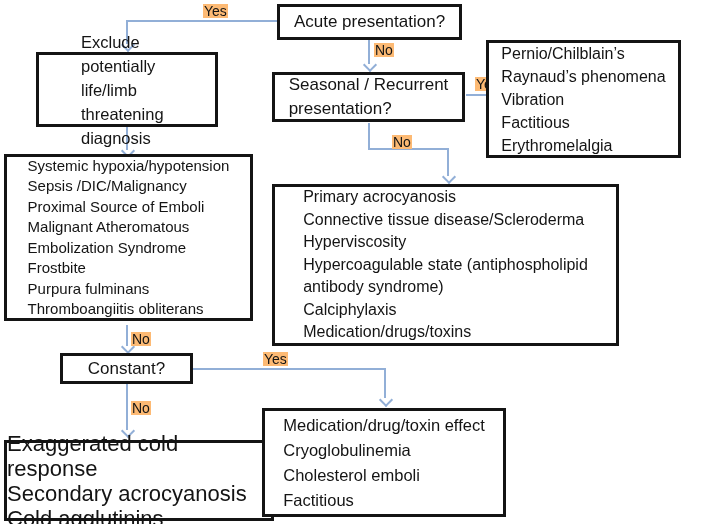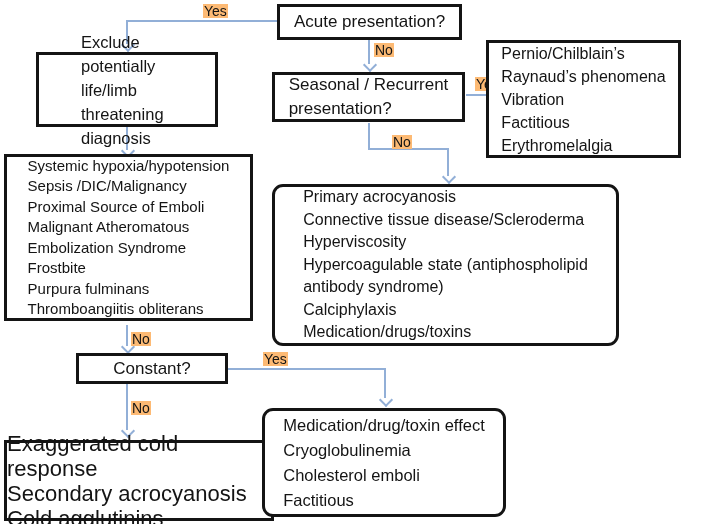--- a/index.html
+++ b/index.html
@@ -38,24 +38,24 @@
     line-height:14px;
     background:#fdba74;
     padding:0 1px;
   }
   
   #box-acute      {left:277px;top:4px;  width:185px;height:36px;font-size:17px;}
   #box-exclude    {left:36px; top:52px; width:182px;height:75px;font-size:16.5px;line-height:24px;padding-left:42px;}
   #box-seasonal   {left:272px;top:72px; width:193px;height:50px;font-size:17px;line-height:24px;}
   #box-pernio     {left:486px;top:40px; width:195px;height:118px;font-size:16px;line-height:23px;}
   #box-systemic   {left:4px;  top:154px;width:249px;height:167px;font-size:15px;line-height:20.5px;}
-  #box-primary    {left:272px;top:184px;width:347px;height:162px;font-size:16px;line-height:22.5px;border-radius:11px;}
-  #box-constant   {left:76px; top:353px;width:152px;height:31px;font-size:17px;}
+  #box-primary    {left:272px;top:184px;width:347px;height:162px;font-size:16px;line-height:22.5px;}
+  #box-constant   {left:60px; top:353px;width:133px;height:31px;font-size:17px;}
   #box-exaggerated{left:4px;  top:440px;width:270px;height:81px;font-size:22px;line-height:25px;}
-  #box-medication {left:262px;top:408px;width:244px;height:109px;font-size:16.5px;line-height:25px;border-radius:11px;}
+  #box-medication {left:262px;top:408px;width:244px;height:109px;font-size:16.5px;line-height:25px;}
 </style>
 </head>
 <body>
 
 <div class="canvas">
 
   <div>
     <div class="seg" style="left:126px;top:20px;width:152px;height:2px;"></div>
     <div class="seg" style="left:126px;top:20px;width:2px;height:24px;"></div>
     <div class="ah down" style="left:123px;top:40px;"></div>

